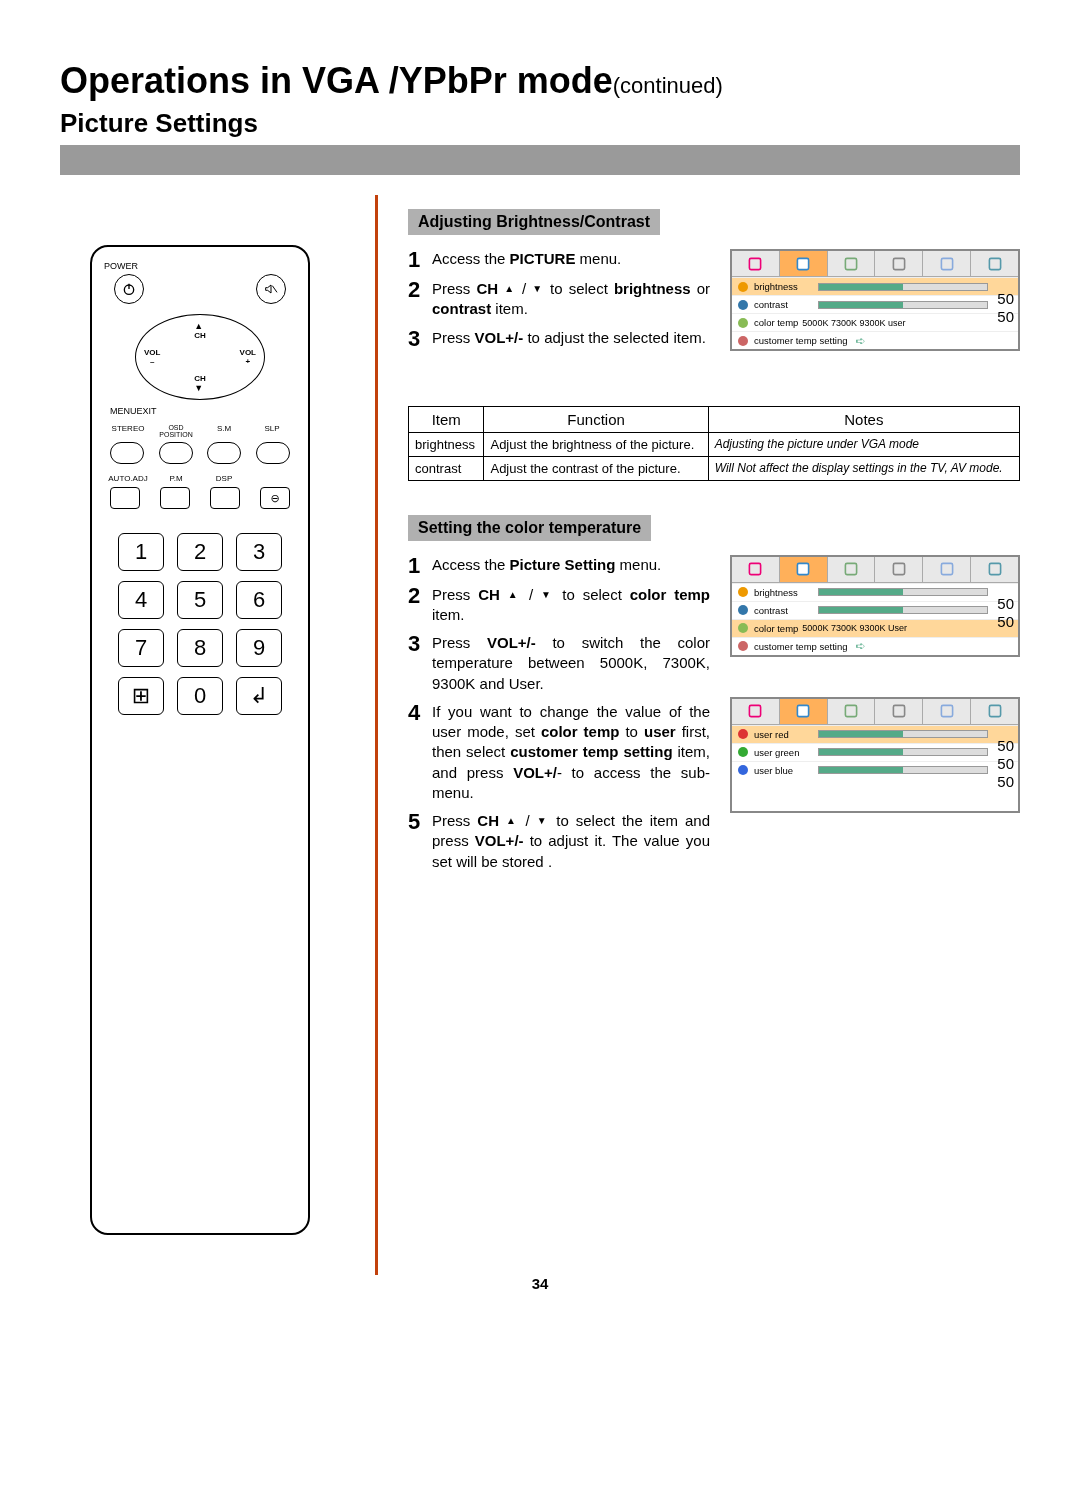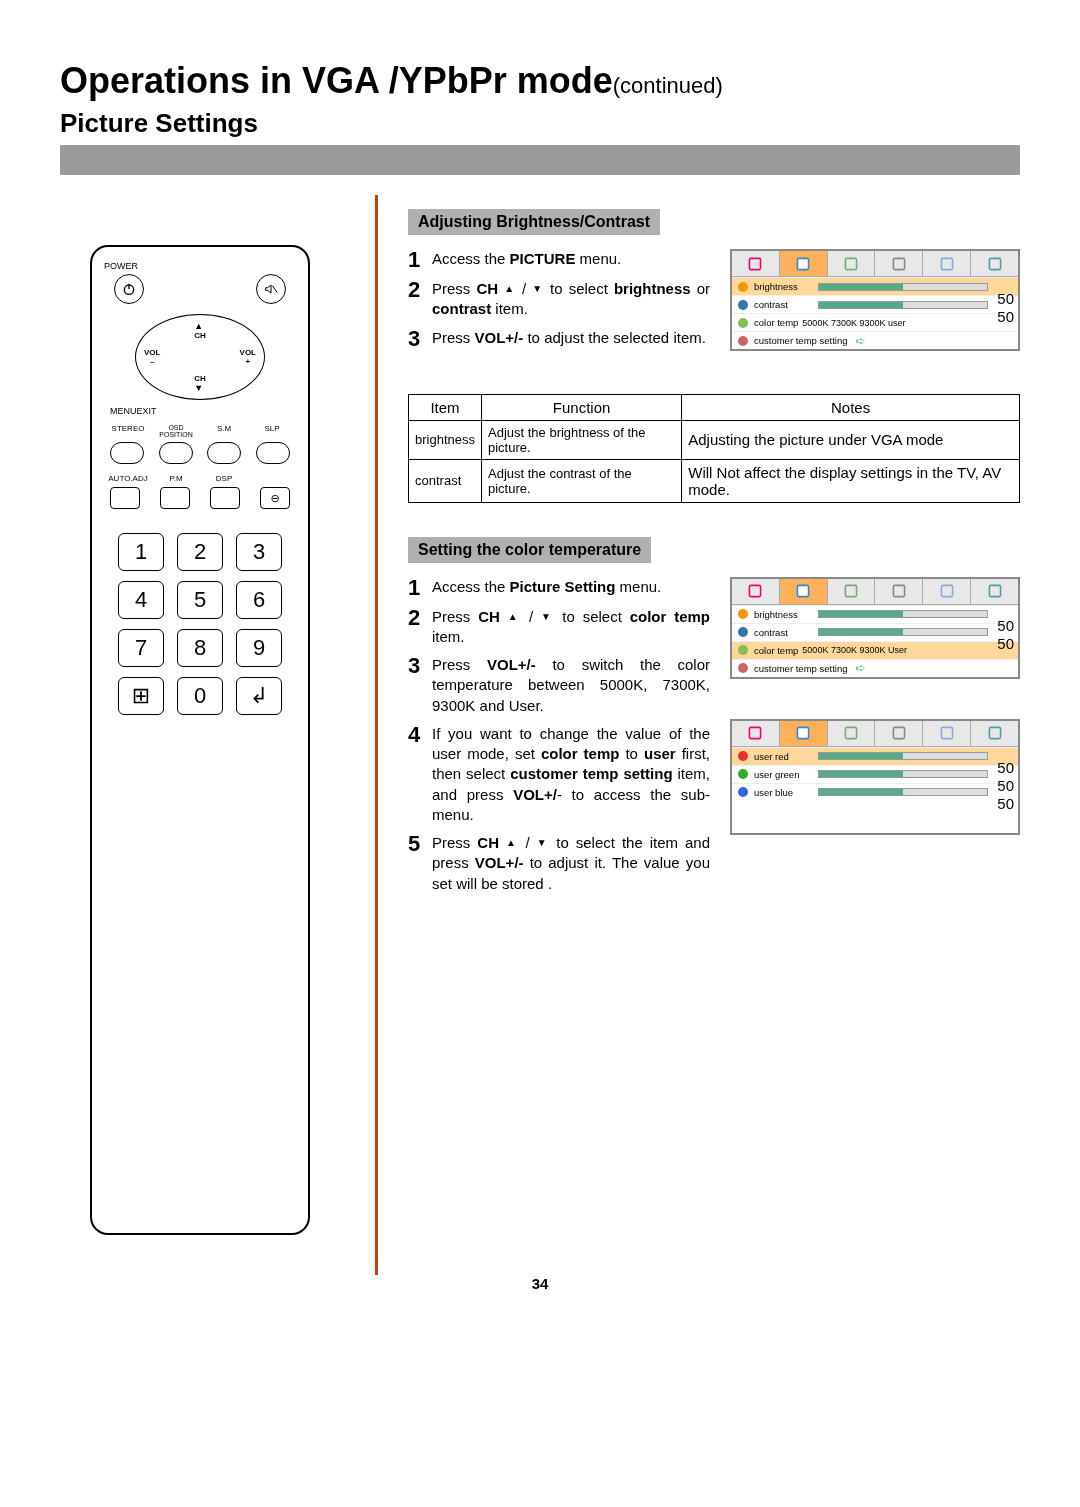--- a/index.html
+++ b/index.html
@@ -133,27 +133,27 @@
   .osd-row .lbl { flex:none; width:60px; font-size:9.5px;}
   .osd-row .opts { flex:1; font-size:9px; text-align:left;}
   .osd-row .bar {
     flex:1; height:8px; background:#ddd; position:relative; border:1px solid #999;
   }
   .osd-row .bar .fill { position:absolute; left:0; top:0; bottom:0; background:#5a8; width:50%; }
   .osd-row .val { width:22px; text-align:right; font-size:15px;margin-top:23px;}
   .osd-row .arrow { color:#5a8; font-size:12px; margin-left:4px;}
   
   table.func {
-    border-collapse: collapse; width: 100%; margin-top: 16px; font-size: 13px;
+    border-collapse: collapse; width: 100%; margin-top: 28px; font-size: 13px;
   }
   table.func th, table.func td {
     border: 1px solid #000; padding: 4px 6px; text-align:left; vertical-align:middle;
   }
   table.func th { font-weight: normal; text-align:center; font-size:15px;}
-  table.func td.notes { font-size: 15px; }
+  table.func td.notes { font-size: 12px; font-style: italic; }
   .page-num {
     text-align:center; font-weight:bold; font-size:15px;
   }
 </style>
 </head>
 <body>
 
 <div class="page">
 
   <h1 class="title-main">

